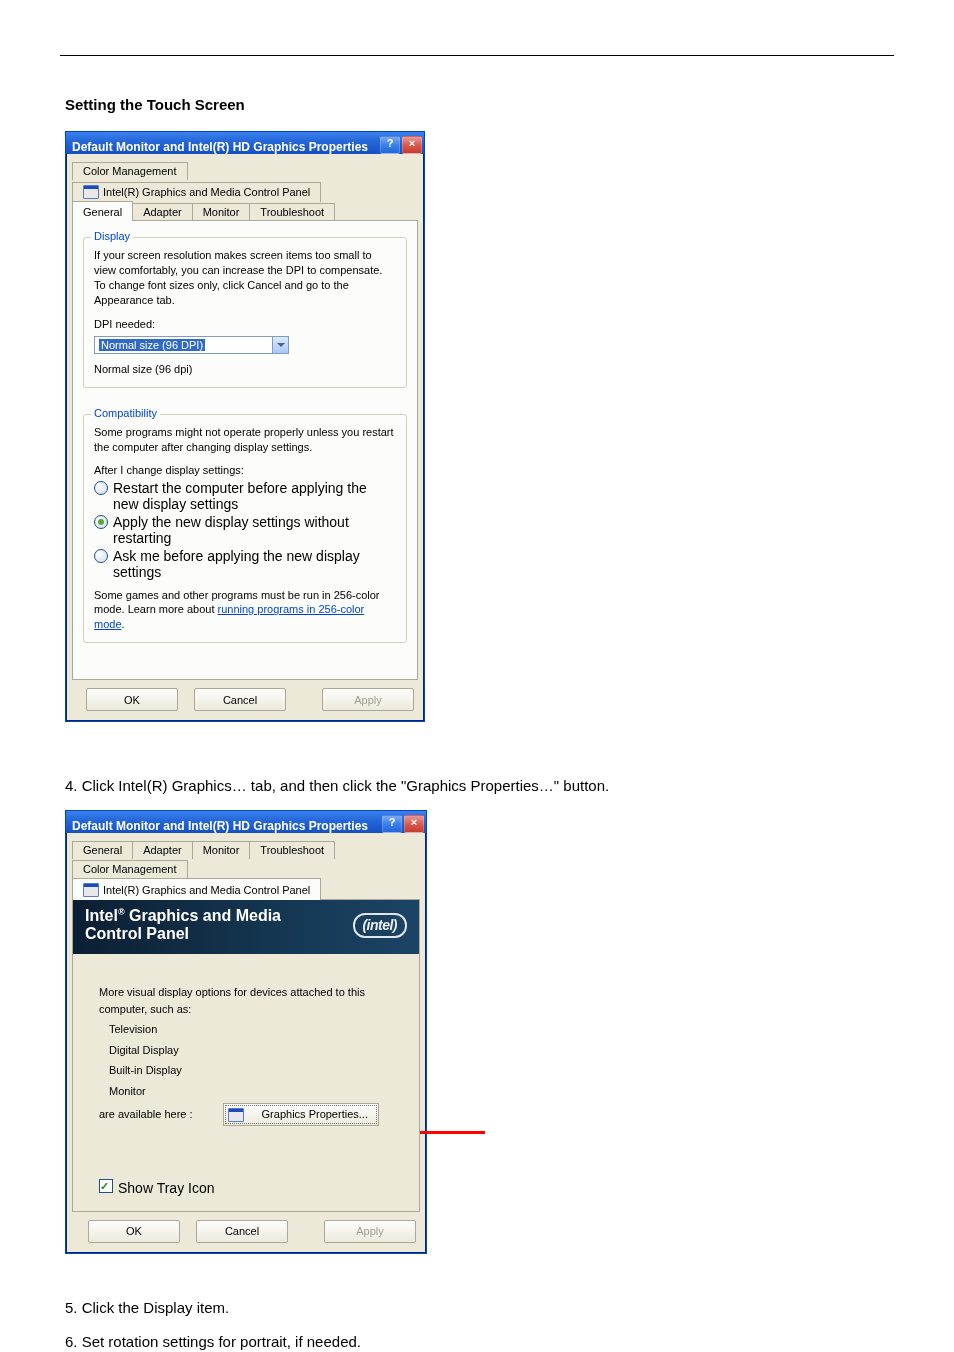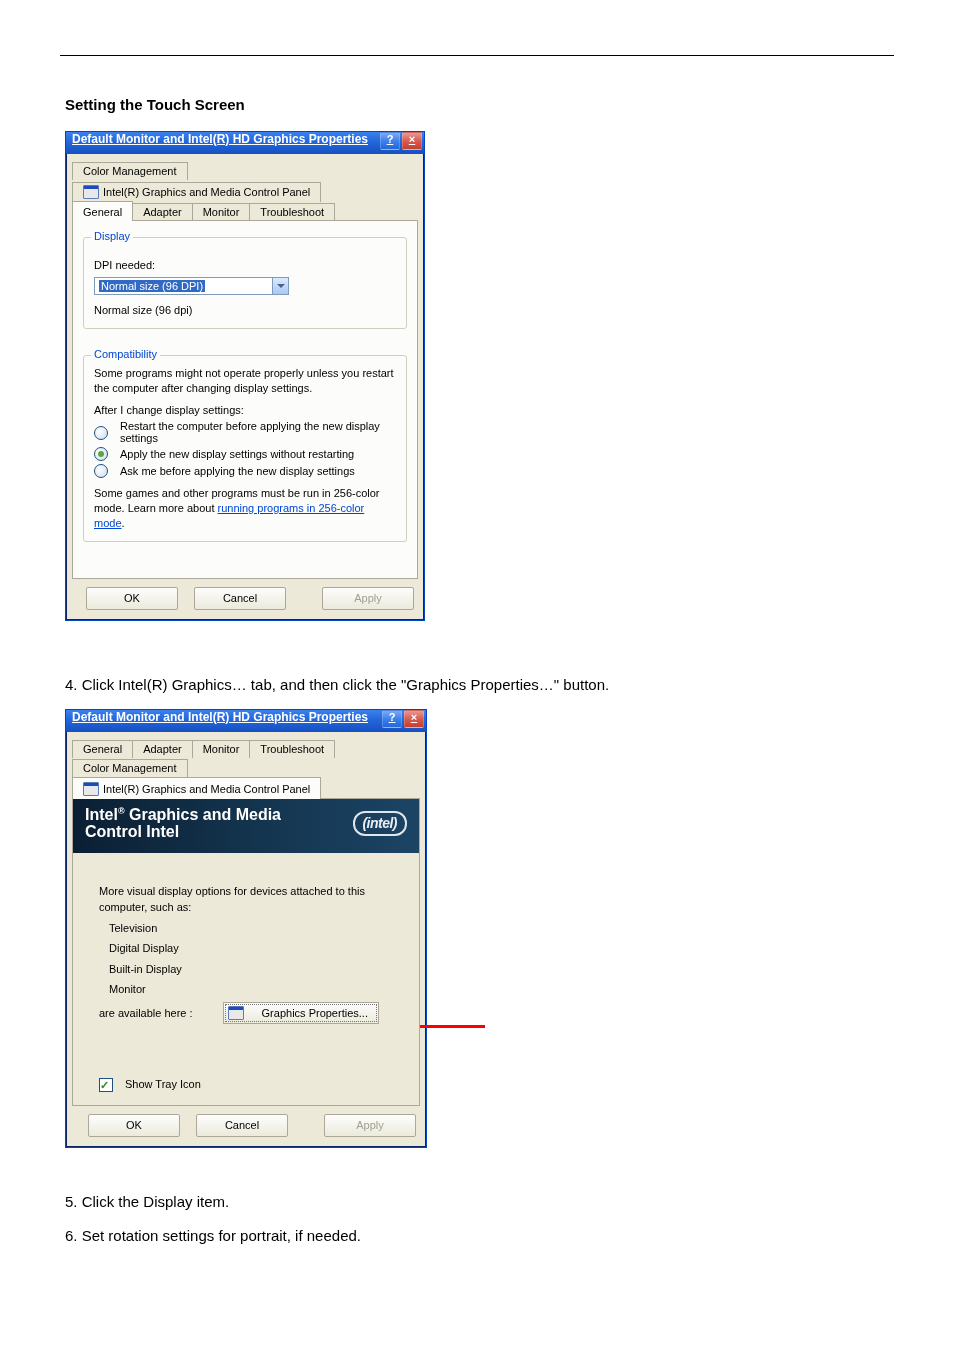--- a/index.html
+++ b/index.html
@@ -56,24 +56,23 @@
     color: #000;
     position: relative;
   }
   .xp-titlebar {
     height: 22px;
     background: linear-gradient(to bottom, #3a81ee 0%, #2466d8 45%, #1550c2 100%);
     color: #fff;
     font-weight: bold;
     font-size: 12px;
     display: flex;
-    align-items: flex-start;
+    align-items: flex-end;
     padding: 0 2px 0 6px;
     justify-content: space-between;
-    text-decoration: underline;
   }
   .xp-title-text { white-space: nowrap; overflow: hidden; text-overflow: ellipsis; }
   .xp-title-buttons { display: flex; gap: 2px; }
   .xp-title-btn {
     width: 18px; height: 16px;
     background: linear-gradient(to bottom,#e59898,#d85b4f 50%,#c73c30);
     border: 1px solid #fff3;
     border-radius: 2px;
     color: #fff;
     font-size: 11px; line-height: 13px;
@@ -164,23 +163,23 @@
     display: flex; align-items: center; justify-content: center;
   }
   .xp-select .sel-arrow::after {
     content: ""; width: 0; height: 0;
     border-left: 4px solid transparent;
     border-right: 4px solid transparent;
     border-top: 4px solid #4d6185;
   }
 
   .radio-row, .check-row {
-    display: flex; align-items: center; gap: 12px;
+    display: flex; align-items: flex-start; gap: 5px;
     margin: 2px 0;
-    font-size: 11px;
+    font-size: 14px;
   }
   .xp-radio {
     width: 12px; height: 12px; border: 1px solid #1c5180;
     border-radius: 50%; background: radial-gradient(circle at 35% 35%, #fff, #dce6f4 70%);
     margin-top: 1px; flex-shrink: 0;
     position: relative;
   }
   .xp-radio.checked::after {
     content: ""; position: absolute; left: 3px; top: 3px;
     width: 6px; height: 6px; background: #59a83a; border-radius: 50%;
@@ -321,20 +320,21 @@
         </div>
         <div class="xp-tab">
           <span>Troubleshoot</span>
         </div>
       </div>
 
       <div class="xp-tab-panel">
 
         <div class="groupbox">
           <div class="legend">Display</div>
+          <div class="small">If your screen resolution makes screen items too small to view comfortably, you can increase the DPI to compensate. To change font sizes only, click Cancel and go to the Appearance tab.</div>
           <div class="small" style="margin-top:10px;">DPI needed:</div>
           <div class="xp-select highlight">
             <span class="sel-text">Normal size (96 DPI)</span>
             <span class="sel-arrow"></span>
           </div>
           <div class="small" style="margin-top:8px;">Normal size (96 dpi)</div>
         </div>
 
         <div class="groupbox">
           <div class="legend">Compatibility</div>
@@ -407,21 +407,21 @@
           <span class="mini-icon"></span>
           <span>Intel(R) Graphics and Media Control Panel</span>
         </div>
       </div>
 
       <div class="xp-tab-panel" style="padding:0;">
         <div class="intel-banner">
           <div>
             <div class="title1">
               <span>Intel</span><sup>®</sup><span> Graphics and Media</span><br>
-              <span>Control Intel</span>
+              <span>Control Panel</span>
             </div>
           </div>
           <div class="intel-pill">(<span>intel</span>)</div>
         </div>
 
         <div class="intel-panel">
           <div>More visual display options for devices attached to this computer, such as:</div>
           <div class="listed">Television</div>
           <div class="listed">Digital Display</div>
           <div class="listed">Built-in Display</div>

